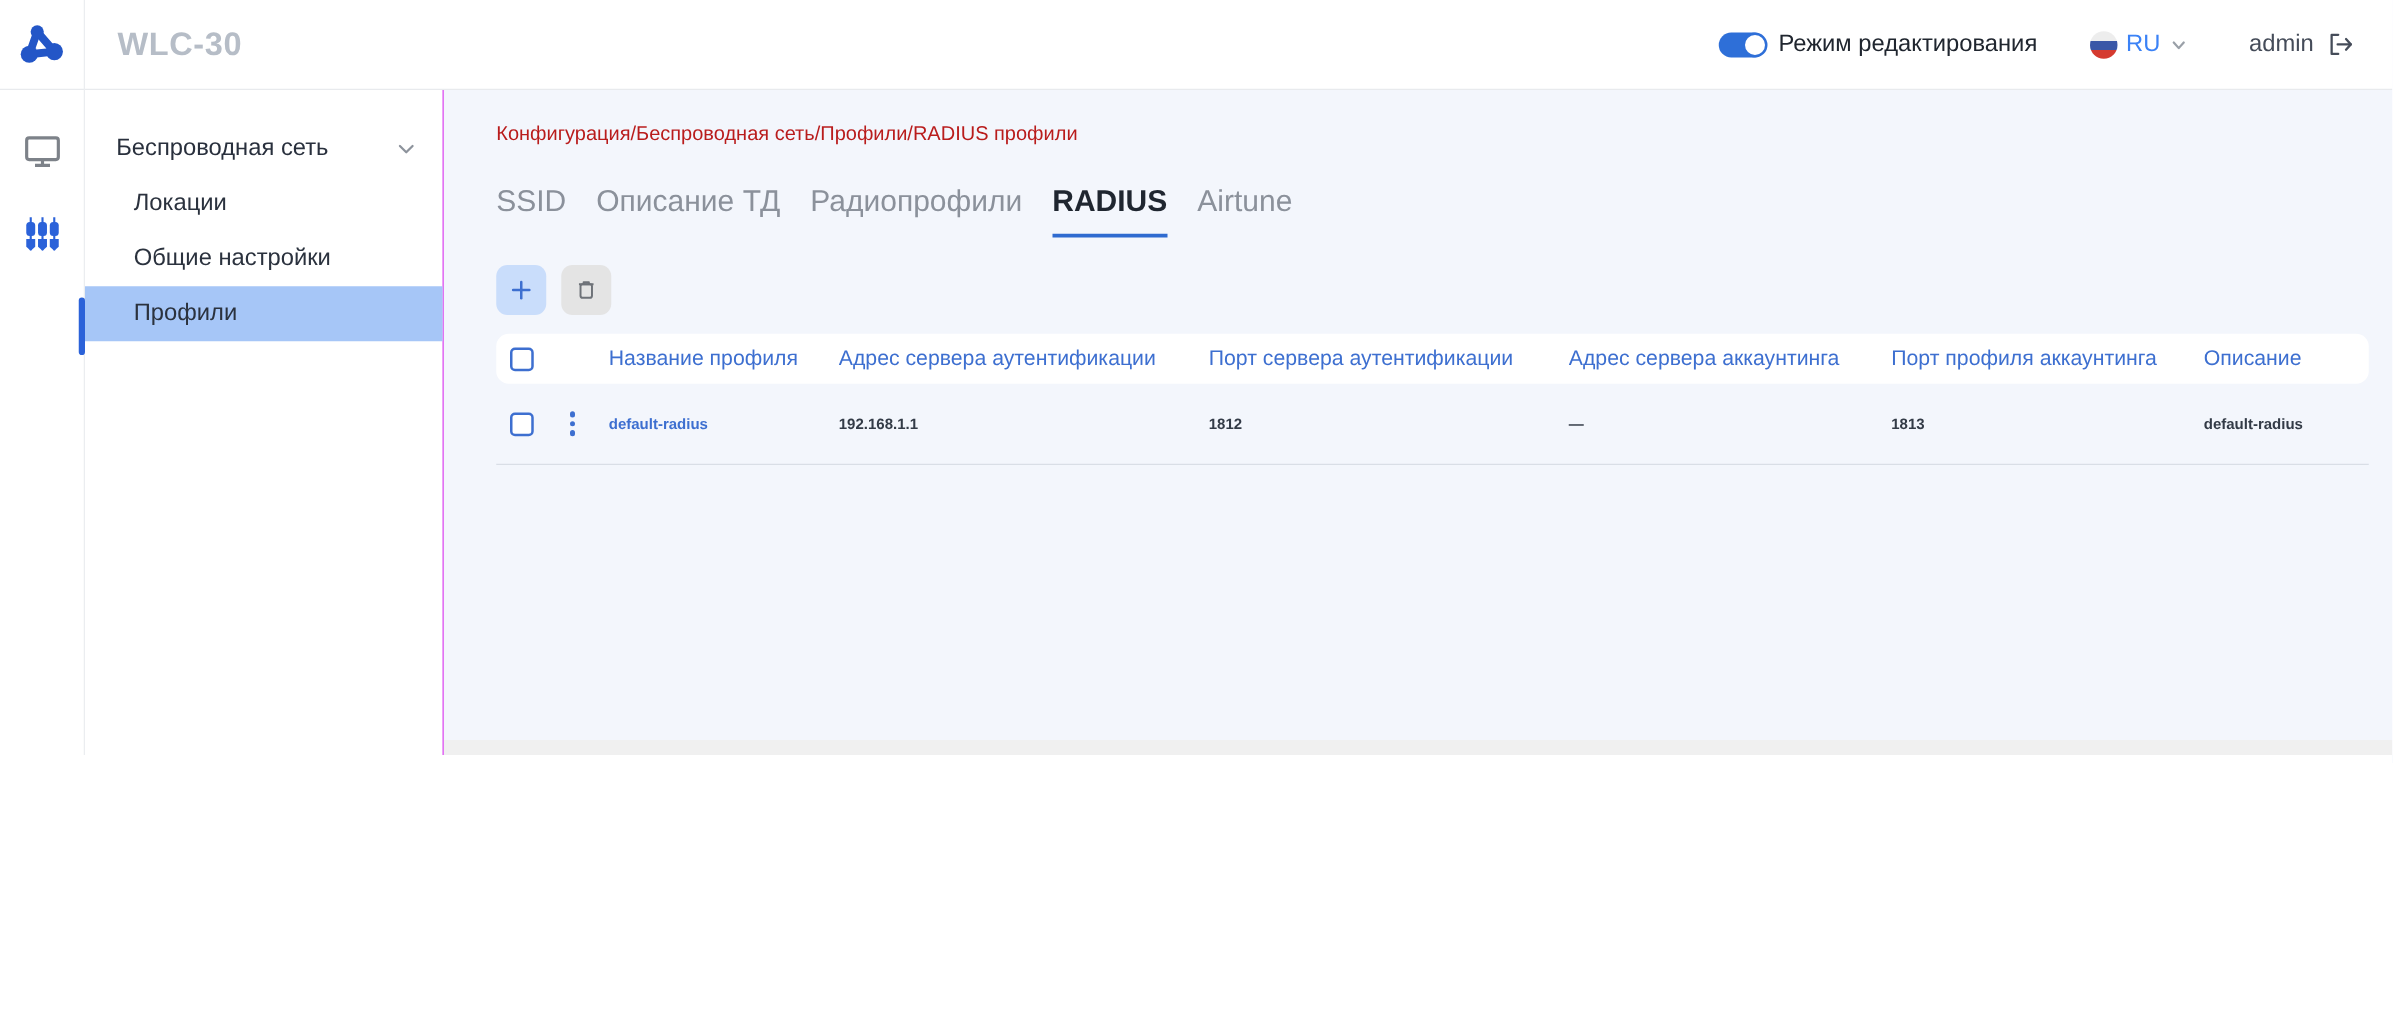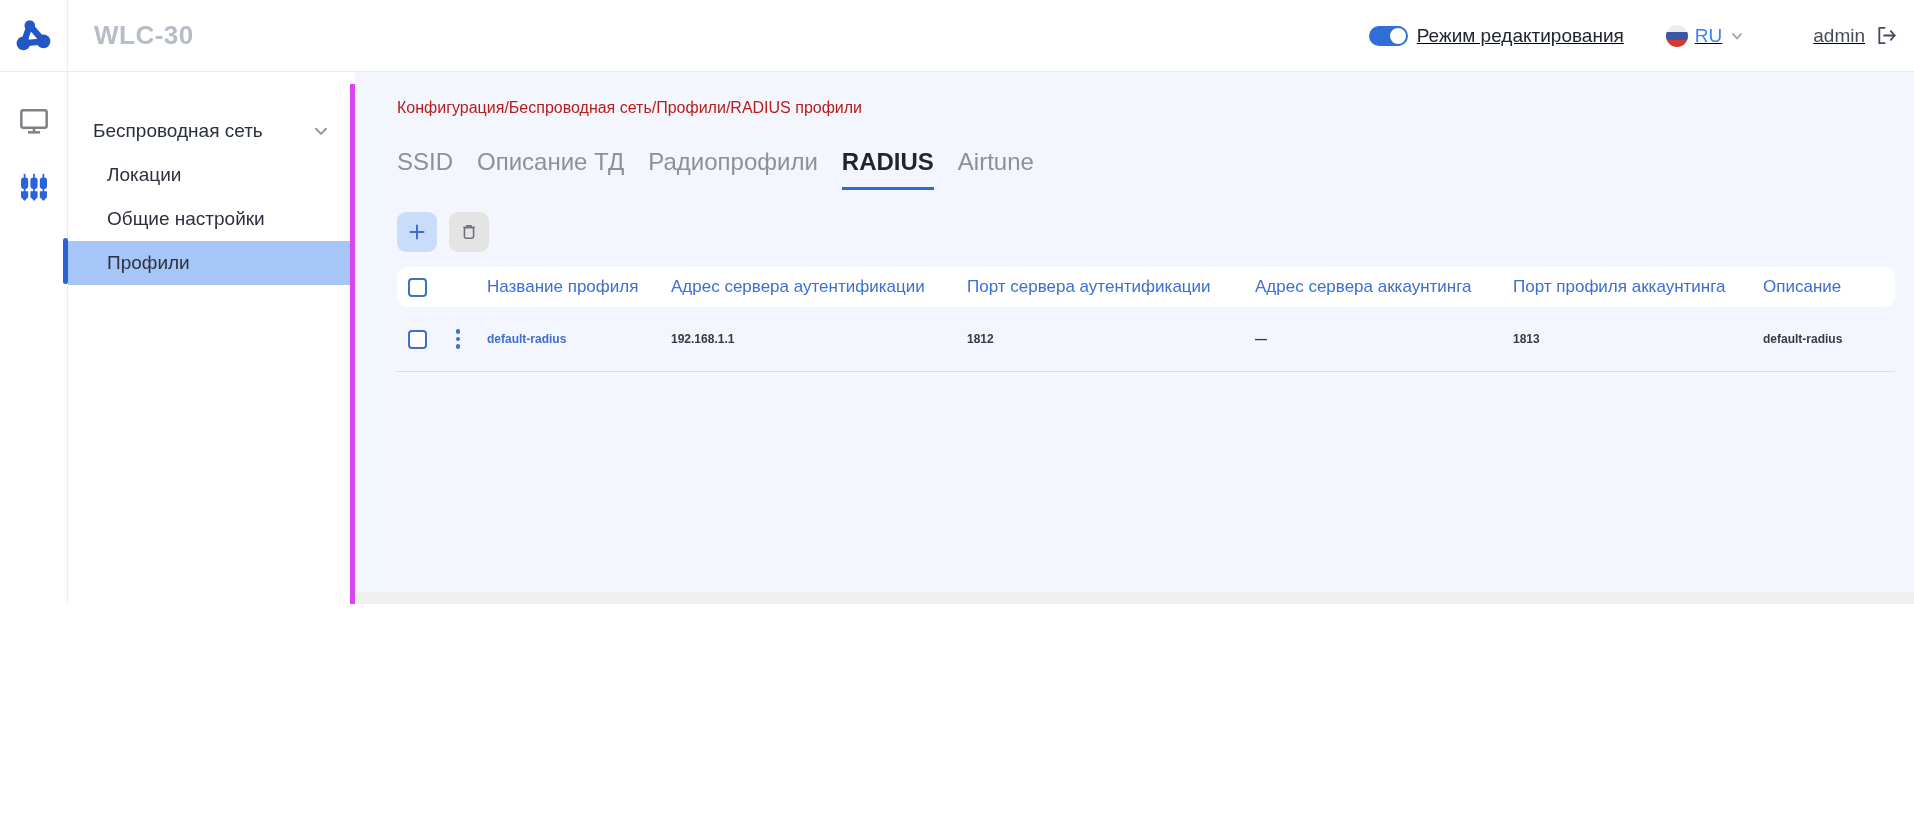--- a/index.html
+++ b/index.html
@@ -8,41 +8,41 @@
     position:relative;width:1914px;height:604px;overflow:hidden;
     font-family:"Liberation Sans","DejaVu Sans",sans-serif;background:#fff;
   }
   
   .topbar{
     position:absolute;left:0;top:0;width:1914px;height:72px;background:#fff;
     border-bottom:1px solid #e8eaed;display:flex;align-items:center;z-index:5;
   }
   .logo-box{width:68px;height:72px;display:flex;align-items:center;justify-content:center;border-right:1px solid #ebedf0;flex:0 0 68px;}
   .app-title{margin-left:26px;font-size:26px;font-weight:700;color:#b6bdc7;letter-spacing:.5px;}
-  .topbar-right{margin-left:auto;display:flex;align-items:center;padding-right:16px;text-decoration:underline;}
+  .topbar-right{margin-left:auto;display:flex;align-items:center;padding-right:30px;}
   .edit-mode{display:flex;align-items:center;gap:10px;}
   .toggle{position:relative;width:38px;height:20px;border-radius:10px;background:#2e6fd8;cursor:pointer;flex:0 0 38px;}
   .toggle .knob{position:absolute;right:-1px;top:0;width:20px;height:20px;border-radius:50%;background:#fff;border:2px solid #2e6fd8;}
   .edit-mode-label{font-size:19px;color:#20262f;}
   .lang{display:flex;align-items:center;gap:7px;margin-left:42px;cursor:pointer;}
   .flag{width:22px;height:22px;border-radius:50%;background:linear-gradient(180deg,#ededed 0 34%,#3a57a7 34% 67%,#d53a2f 67% 100%);}
   .lang-code{font-size:19px;color:#3b82f6;}
   .user{display:flex;align-items:center;gap:10px;margin-left:48px;}
-  .username{font-size:19px;color:#454c59;margin-left:20px;}
+  .username{font-size:19px;color:#454c59;}
   
   .rail{
     position:absolute;left:0;top:72px;width:68px;bottom:0;background:#fff;
     border-right:1px solid #ebedf0;display:flex;flex-direction:column;align-items:center;padding-top:30px;gap:28px;z-index:4;
   }
   .rail-btn{position:relative;width:38px;height:38px;display:flex;align-items:center;justify-content:center;cursor:pointer;}
   .rail-indicator{position:absolute;right:-1px;top:166px;width:5px;height:46px;border-radius:3px;background:#2b62d9;}
   
   .sidebar{
-    position:absolute;left:68px;top:84px;width:287px;bottom:0;background:#fff;
-    border-right:5px solid #d946ef;padding-top:25px;z-index:3;
+    position:absolute;left:68px;top:72px;width:287px;bottom:0;background:#fff;
+    border-right:1px solid #d946ef;padding-top:25px;z-index:3;
   }
   .side-item{height:44px;display:flex;align-items:center;font-size:19px;color:#2b323e;cursor:pointer;}
   .side-section{padding:0 20px 0 25px;justify-content:space-between;font-weight:500;color:#29303d;}
   .side-sub{padding-left:39px;}
   .side-sub.selected{background:#a6c6f7;}
   
   .content{
     position:absolute;left:355px;top:72px;right:0;bottom:12px;background:#f3f6fc;
     padding:0 19px 0 42px;overflow:hidden;
   }

